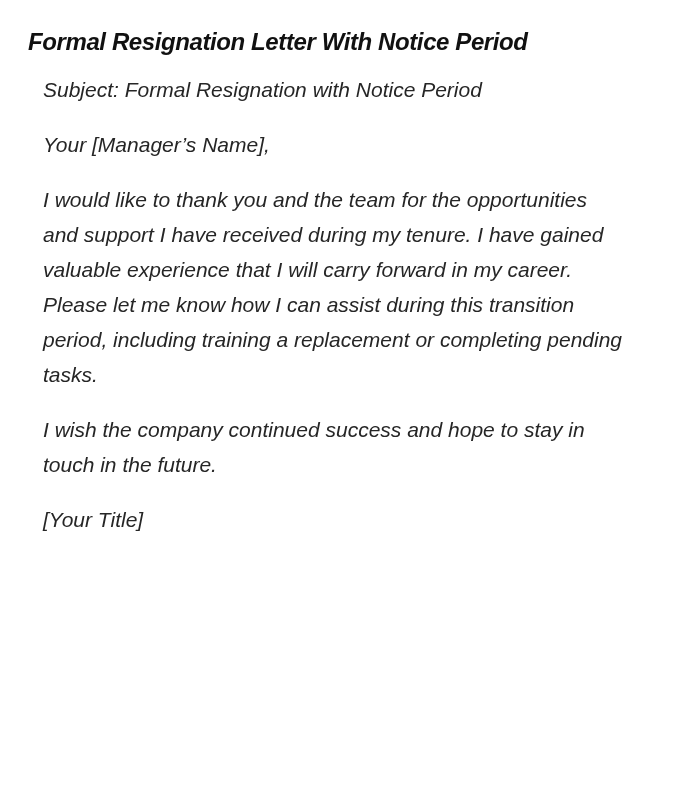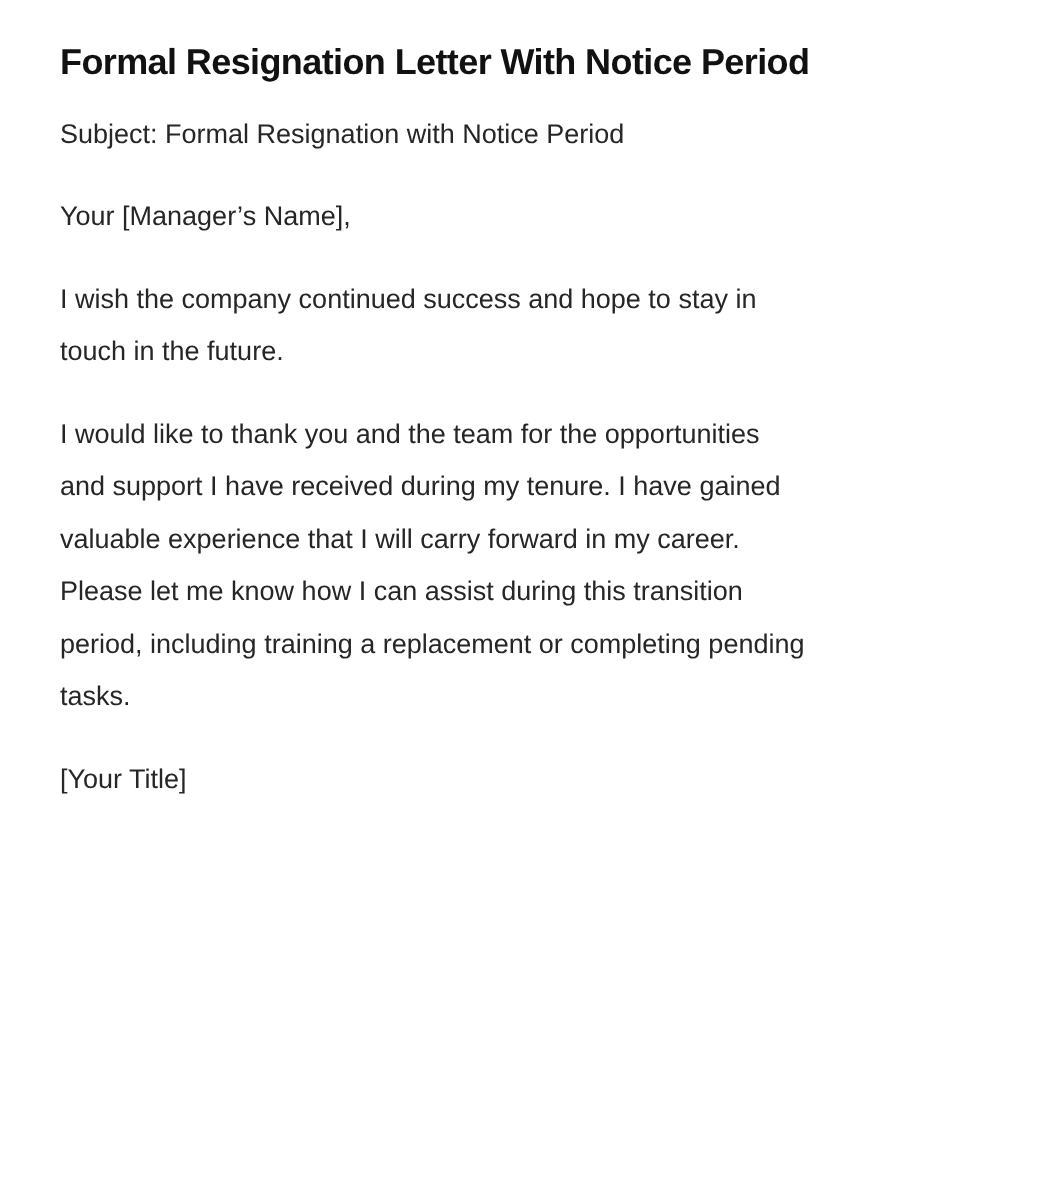--- a/index.html
+++ b/index.html
@@ -16,56 +16,57 @@
   body {
     width: 700px;
     height: 797px;
     overflow: hidden;
     font-family: "Liberation Sans", sans-serif;
   }
   .page {
     width: 700px;
     height: 660px;
     background: var(--bg);
-    padding: 28px 40px 0 40px;
+    padding: 28px 40px 0 28px;
+    font-style: italic;
   }
   .doc-title {
     margin: 0 0 16px 0;
     font-size: 24px;
     line-height: 28px;
     font-weight: 700;
     letter-spacing: -0.4px;
     color: var(--title-color);
     font-family: "Liberation Sans", sans-serif;
   }
   .doc-para {
-    margin: 0 0 20px 0;
-    font-size: 18px;
+    margin: 0 0 20px 15px;
+    font-size: 21px;
     line-height: 35px;
     font-weight: 400;
     color: var(--body-color);
     white-space: pre-line; 
   }
 </style>
 </head>
 <body>
 
 <div class="page">
   <h1 class="doc-title">Formal Resignation Letter With Notice Period</h1>
 
   <p class="doc-para">Subject: Formal Resignation with Notice Period</p>
 
   <p class="doc-para">Your [Manager’s Name],</p>
 
 
-  <p class="doc-para">I wish the company continued success and hope to stay in
-touch in the future.</p>
-
   <p class="doc-para">I would like to thank you and the team for the opportunities
 and support I have received during my tenure. I have gained
 valuable experience that I will carry forward in my career.
 Please let me know how I can assist during this transition
 period, including training a replacement or completing pending
 tasks.</p>
 
+  <p class="doc-para">I wish the company continued success and hope to stay in
+touch in the future.</p>
+
 
   <p class="doc-para">[Your Title]</p>
 </div>
 
 </body></html>

